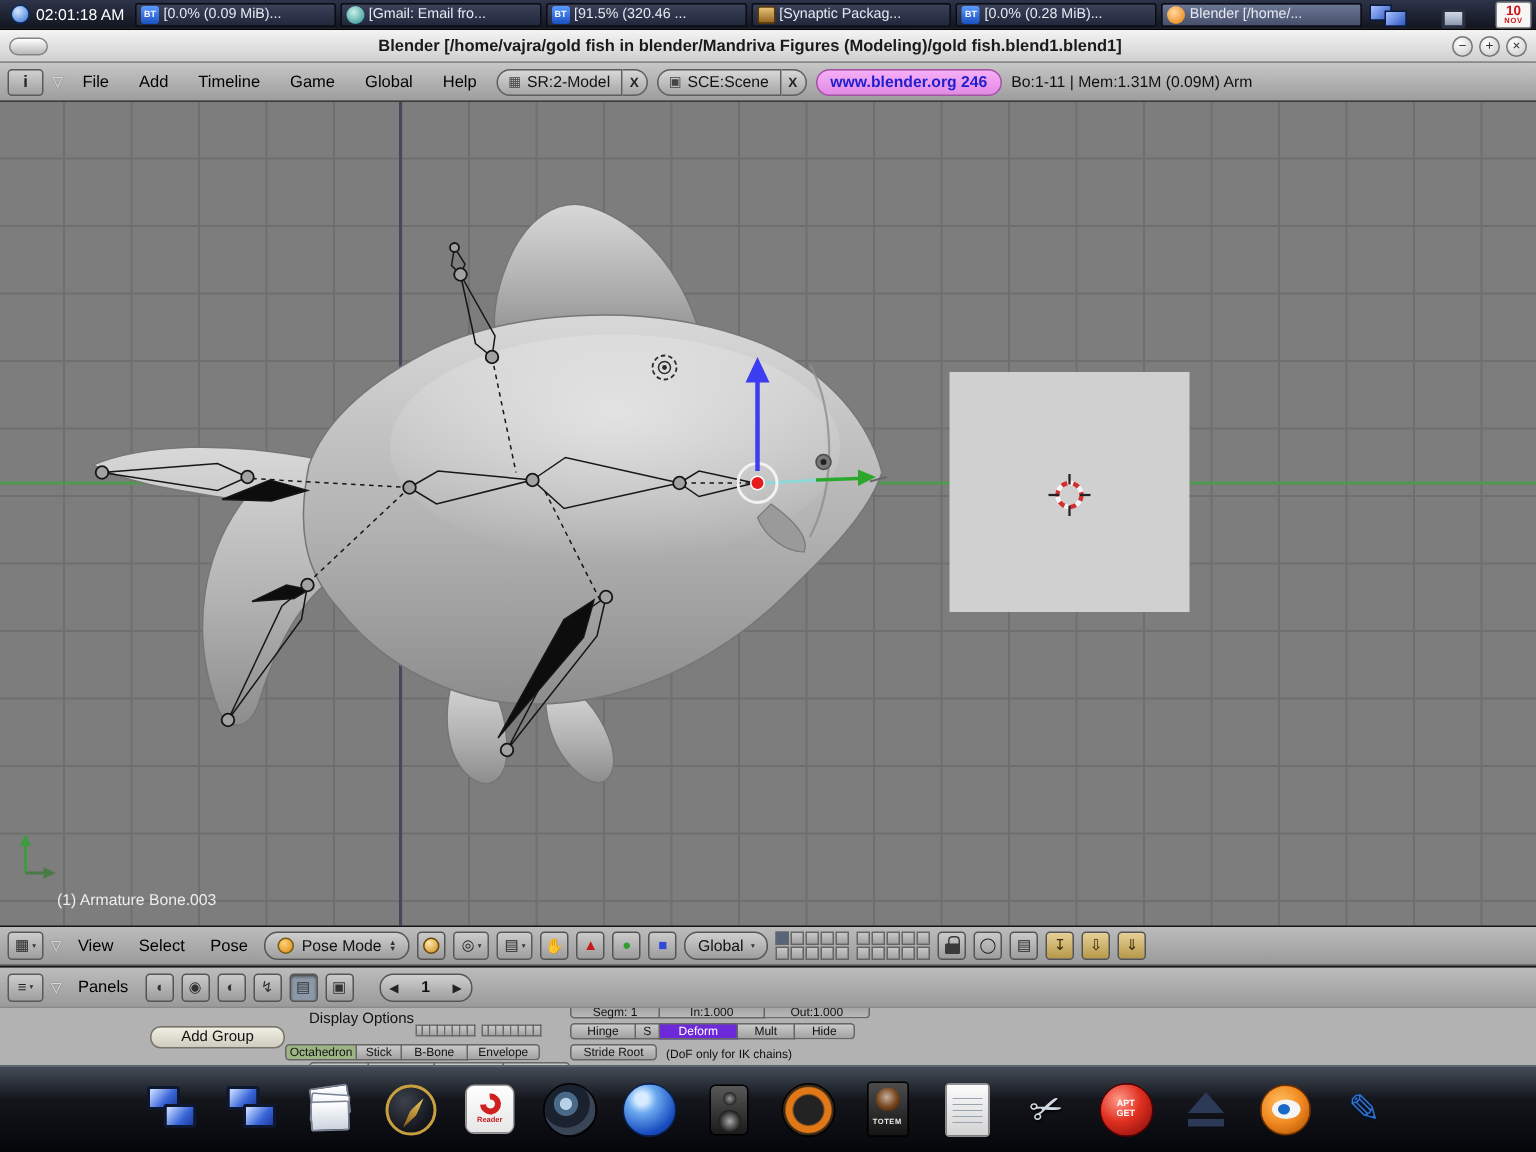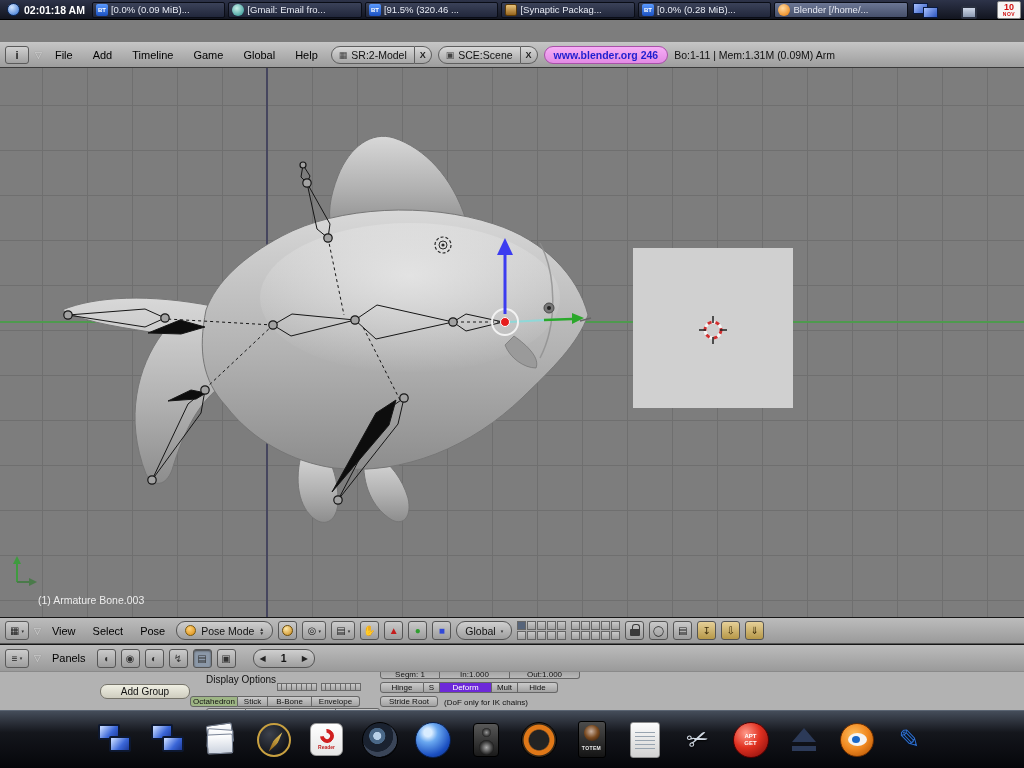--- a/index.html
+++ b/index.html
@@ -3,21 +3,21 @@
 <meta charset="utf-8">
 <style>
 *{margin:0;padding:0;box-sizing:border-box}
 html,body{width:1024px;height:768px;background:#000}
 body{font-family:"Liberation Sans","DejaVu Sans",sans-serif;-webkit-font-smoothing:antialiased}
 .screen{position:relative;width:1024px;height:768px;overflow:hidden;background:#7d7d7d}
 .band{position:absolute;left:0;width:1024px}
 
 
 .taskbar{top:0;height:20px;background:linear-gradient(#2d3349,#12151f);display:flex;align-items:center;padding:0 3px;gap:3px;border-bottom:1px solid #000}
-.clock{display:flex;align-items:center;gap:4px;color:#fff;font-size:10.5px;font-weight:bold;padding:0 4px;white-space:nowrap}
+.clock{display:flex;align-items:center;gap:4px;color:#fff;font-size:10.5px;font-weight:normal;padding:0 4px;white-space:nowrap}
 .clock-ic{width:13px;height:13px;border-radius:50%;background:radial-gradient(circle at 35% 30%,#d4e6ff,#2f6fd0);border:1px solid #0a2a60}
 .task{flex:1 1 0;min-width:0;max-width:140px;height:16px;display:flex;align-items:center;gap:3px;padding:0 3px;background:linear-gradient(#3b4259,#21273b);border:1px solid #0a0d16;border-radius:2px;color:#e6e9f2;font-size:9.5px;white-space:nowrap;overflow:hidden}
 .task.active{background:linear-gradient(#6b7694,#46506b)}
 .task .tlabel{overflow:hidden;text-overflow:ellipsis}
 .tic{flex:0 0 auto;width:12px;height:12px;border-radius:2px;display:flex;align-items:center;justify-content:center;font-size:6px;font-weight:bold;color:#fff}
 .tic.bt{background:linear-gradient(#5a9aff,#1b50c0)}
 .tic.globe{background:radial-gradient(circle at 40% 35%,#c8f0e8,#1f8a8a);border-radius:50%}
 .tic.pkg{background:linear-gradient(#e8c27a,#96651e);border:1px solid #5a3a08}
 .tic.blender{background:radial-gradient(circle at 40% 35%,#ffd9a0,#e87800);border-radius:50%}
 .tb-right{display:flex;align-items:flex-end;gap:20px;margin-left:2px;flex:0 0 auto}
@@ -182,20 +182,29 @@
           <i></i>
         </span>
       <span class="scrn"></span>
       <span class="cal">
         <span class="d">10</span>
         <span class="m">NOV</span>
       </span>
     </div>
   </div>
 
+  <div class="band titlebar">
+    <span class="win-menu"></span>
+    <span class="title">Blender [/home/vajra/gold fish in blender/Mandriva Figures (Modeling)/gold fish.blend1.blend1]</span>
+    <span class="win-btns">
+      <span class="wbtn">−</span>
+      <span class="wbtn">+</span>
+      <span class="wbtn">×</span>
+    </span>
+  </div>
 
   <div class="band menubar">
     <span class="mb-ibtn">
       <span>i</span>
     </span>
     <span class="tri">▽</span>
     <span class="mmenu">File</span>
     <span class="mmenu">Add</span>
     <span class="mmenu">Timeline</span>
     <span class="mmenu">Game</span>
@@ -451,21 +460,21 @@
     </span>
     <span class="btnrow" style="left:380px;top:-3px">
       <span class="nfield" style="width:60px">Segm: 1</span>
       <span class="nfield" style="width:70px">In:1.000</span>
       <span class="nfield" style="width:70px">Out:1.000</span>
     </span>
     <span class="btnrow" style="left:380px;top:10px">
       <span class="sbtn" style="width:44px">Hinge</span>
       <span class="sbtn" style="width:16px">S</span>
       <span class="sbtn dark" style="width:52px">Deform</span>
-      <span class="sbtn" style="width:26px">Mult</span>
+      <span class="sbtn" style="width:38px">Mult</span>
       <span class="sbtn" style="width:40px">Hide</span>
     </span>
     <span class="stride">Stride Root</span>
     <span class="note">(DoF only for IK chains)</span>
   </div>
 
   <div class="band dock">
     <span class="di">
         <span class="ic-mons">
           <i></i>

